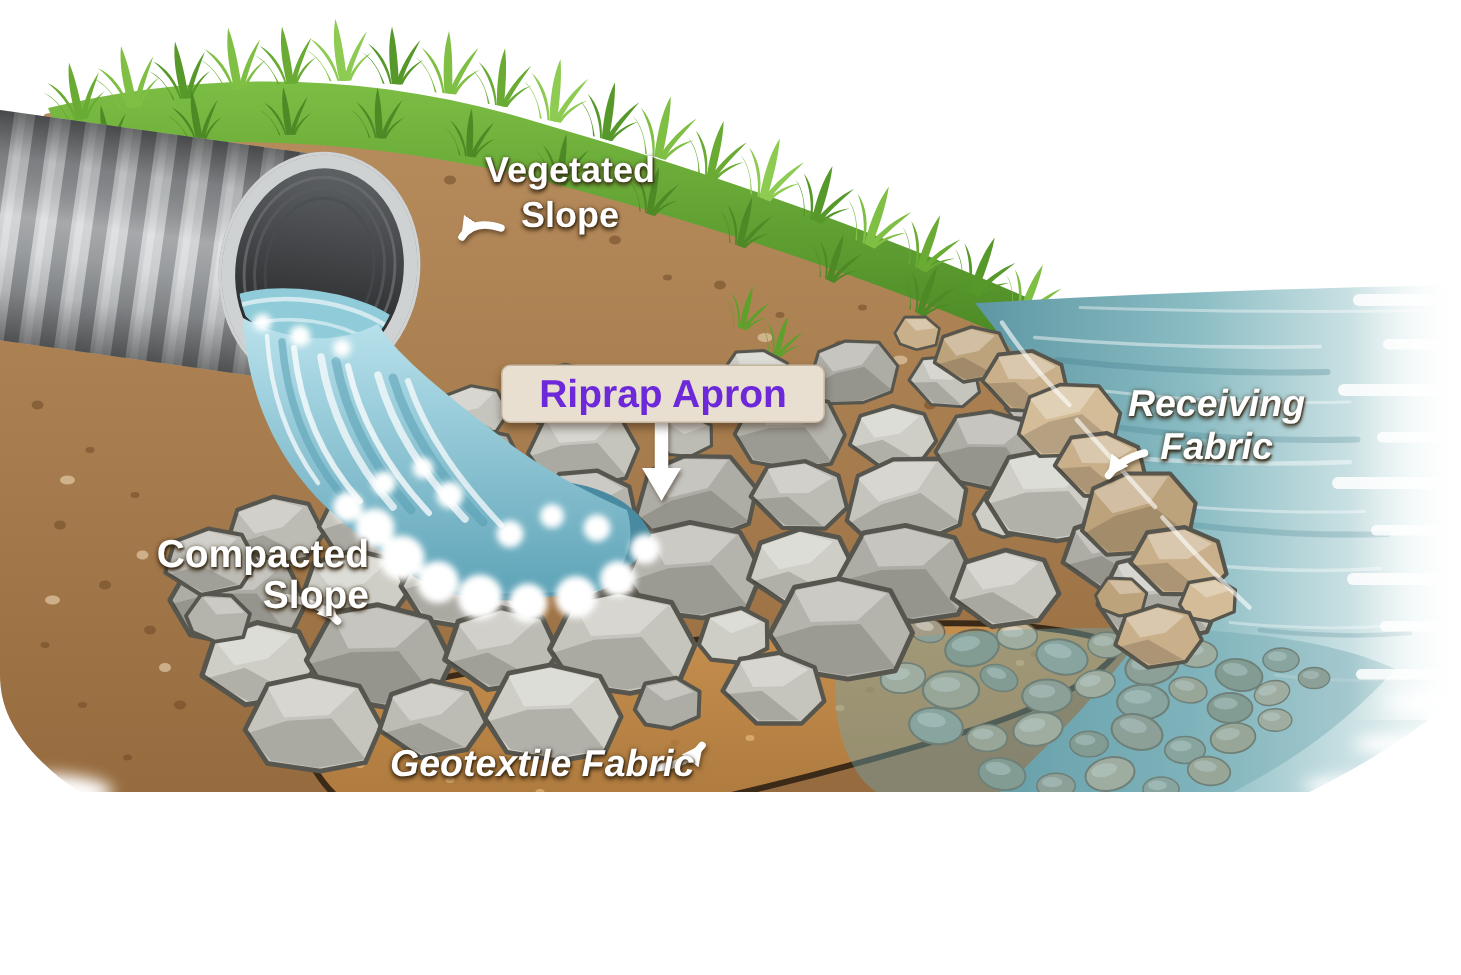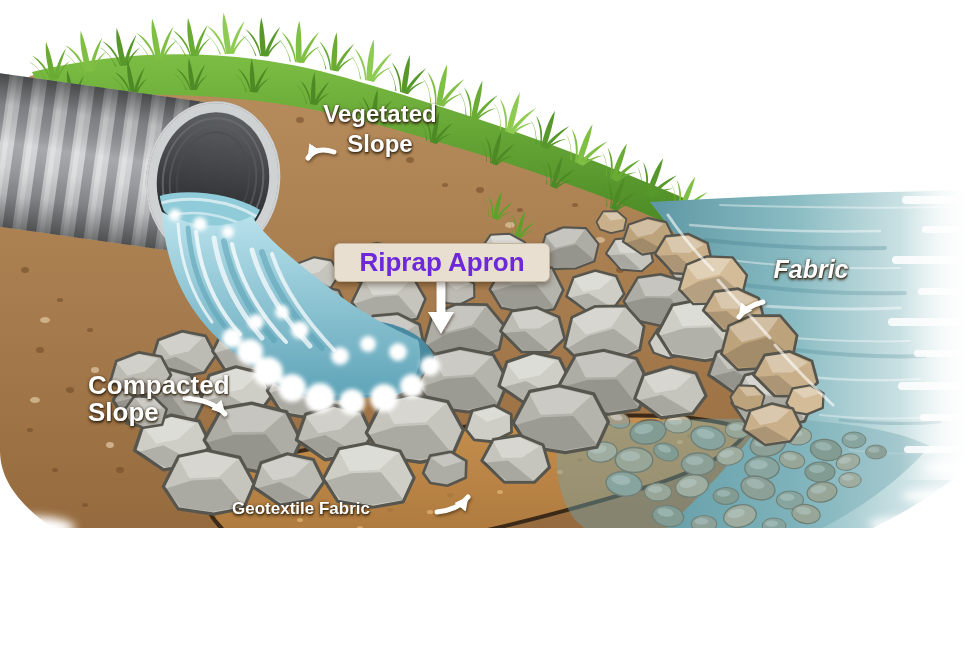--- a/index.html
+++ b/index.html
@@ -3,22 +3,22 @@
 <meta charset="utf-8">
 <style>
   html,body{margin:0;padding:0;background:#fff;}
   .stage{position:relative;width:974px;height:528px;background:#ffffff;overflow:hidden;
          font-family:"Liberation Sans",sans-serif;padding-left:28px;}
   .scene{position:absolute;left:0;top:0;}
   .lbl{position:absolute;font-weight:bold;color:#ffffff;line-height:30px;
        text-shadow:0 2px 3px rgba(50,35,15,.85),0 0 3px rgba(50,35,15,.5),1px 1px 1px rgba(50,35,15,.6);}
   .lbl .l2{display:block;}
   .lbl-vegetated{left:300px;top:99px;width:160px;text-align:center;font-size:24px;}
-  .lbl-compacted{left:88px;top:372px;width:158px;text-align:left;font-size:26px;line-height:27px;}
-  .lbl-geotextile{left:232px;top:494px;font-size:17px;}
+  .lbl-compacted{left:88px;top:356px;width:158px;text-align:right;font-size:26px;line-height:27px;}
+  .lbl-geotextile{left:260px;top:494px;font-size:25px;font-style:italic;}
   .lbl-receiving{left:750px;top:255px;width:122px;text-align:center;font-size:25px;font-style:italic;line-height:29px;}
   .riprap-box{position:absolute;left:334px;top:233px;width:214px;height:37px;
        background:#e8dfd0;border:1px solid #c4b69e;border-radius:6px;
        box-shadow:0 3px 6px rgba(40,25,10,.45);display:flex;align-items:center;justify-content:center;
        font-size:26px;font-weight:bold;color:#6d28d9;margin-top:10px;}
   .arrow{filter:drop-shadow(1px 2px 1.5px rgba(40,25,10,.5));}
 </style>
 </head>
 <body>
 
@@ -460,15 +460,16 @@
 <div class="lbl lbl-compacted">
   <span>Compacted</span>
   <span class="l2">Slope</span>
 </div>
 
 <div class="lbl lbl-geotextile">
   <span>Geotextile Fabric</span>
 </div>
 
 <div class="lbl lbl-receiving">
+  <span>Receiving</span>
   <span class="l2">Fabric</span>
 </div>
 </div>
 
 </body></html>

